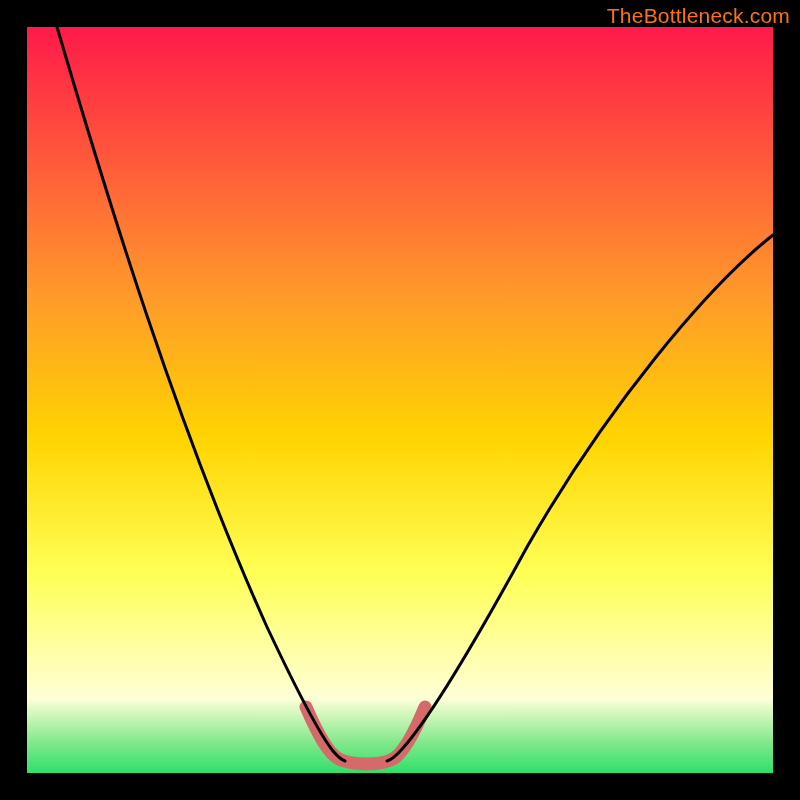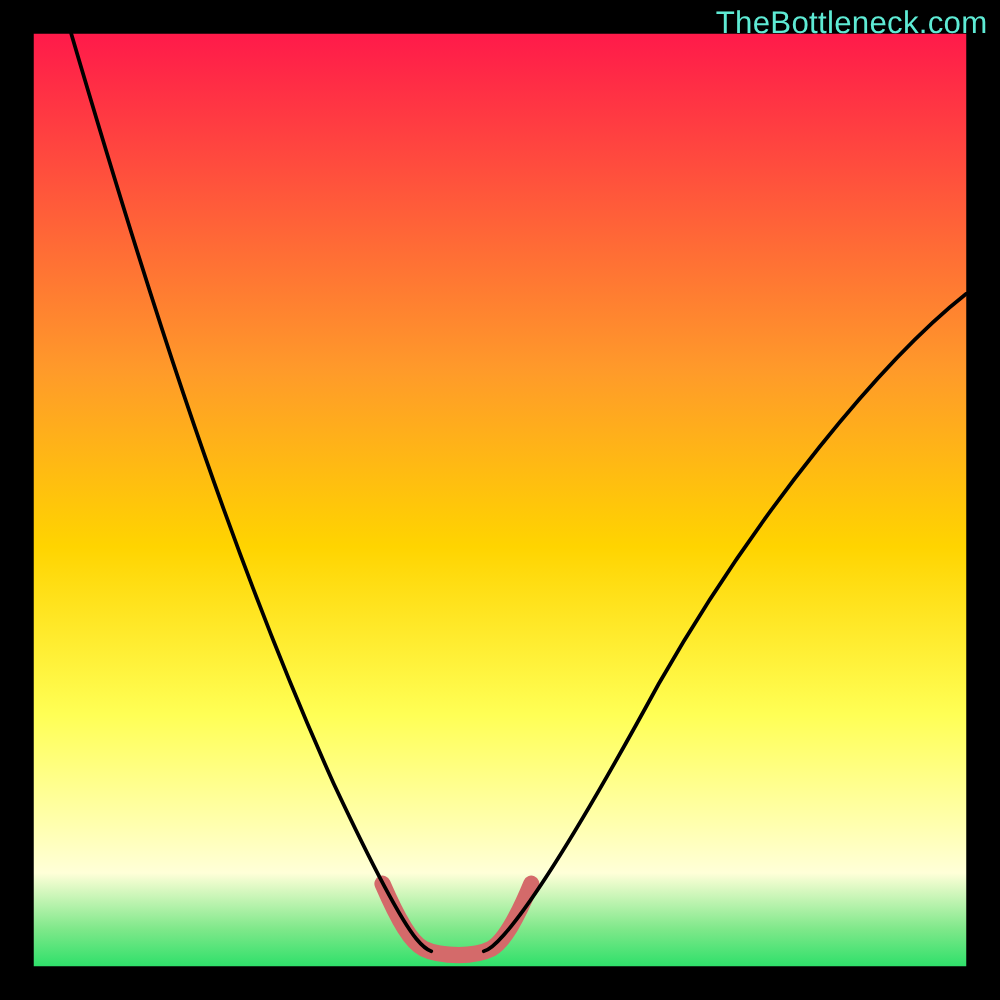--- a/index.html
+++ b/index.html
@@ -24,22 +24,22 @@
     left: 27px;
     top: 27px;
     width: 746px;
     height: 746px;
     
   }
   .watermark {
     position: absolute;
     top: 4px;
     right: 10px;
-    color: #5eead4;
-    font-size: 25px;
+    color: #f97316;
+    font-size: 21px;
     font-weight: 500;
     letter-spacing: 0.2px;
   }
   svg.curves {
     position: absolute;
     left: 0;
     top: 0;
     width: 746px;
     height: 746px;
     overflow: visible;

